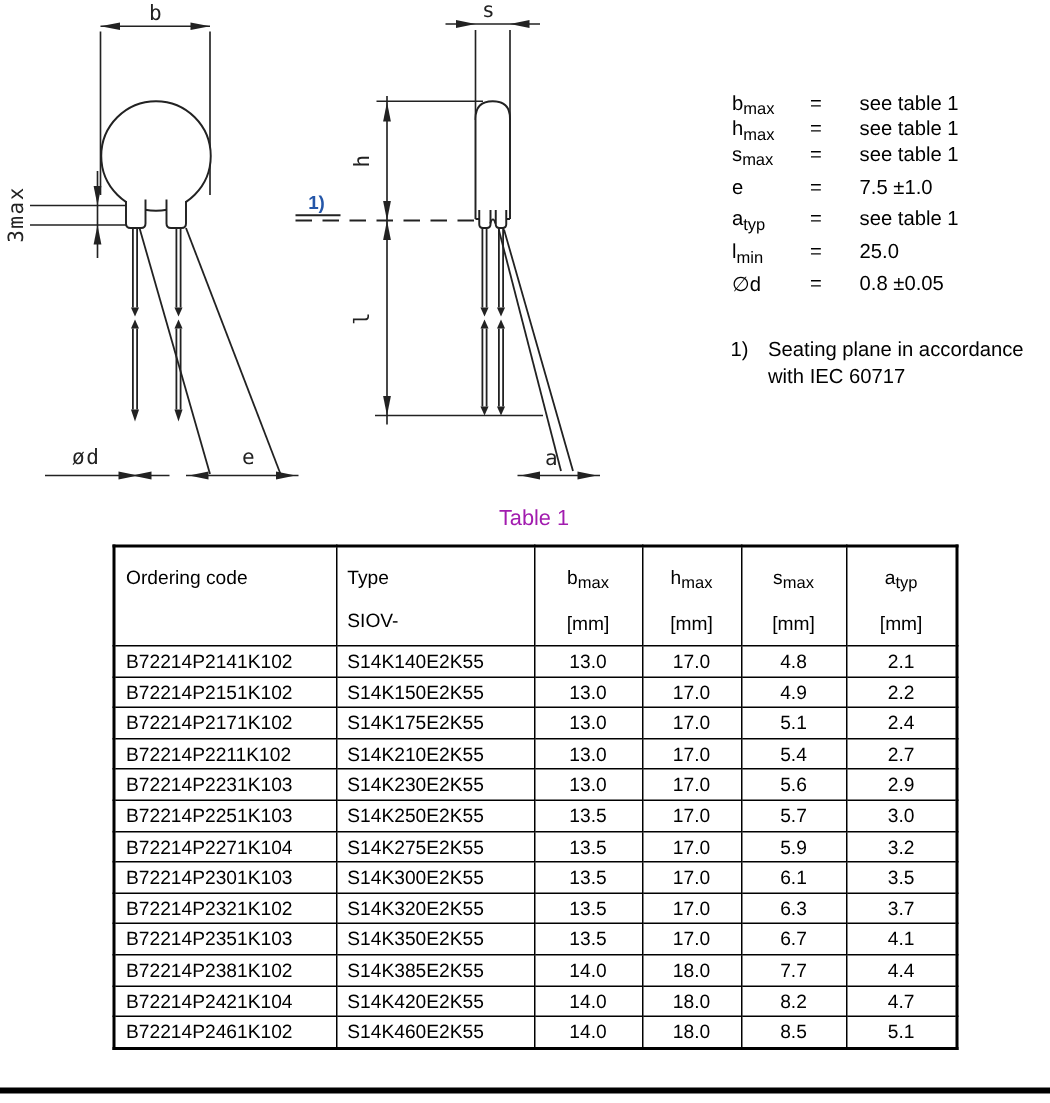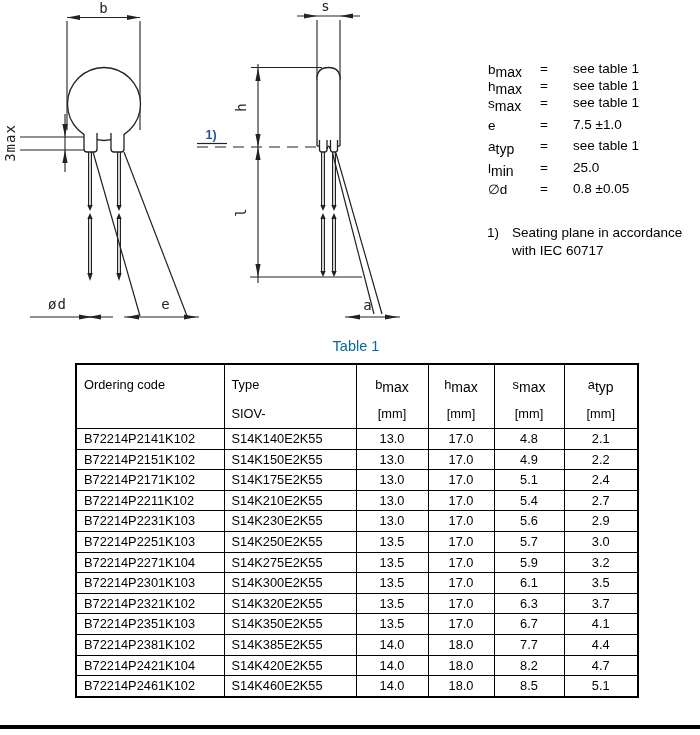--- a/index.html
+++ b/index.html
@@ -7,28 +7,28 @@
         font-family:"Liberation Sans",sans-serif;color:#111;}
   svg text{font-family:"DejaVu Sans Mono",monospace;fill:#222;}
   .tech{font-size:14px;letter-spacing:1px;}
   .ref-link{font-family:"Liberation Sans",sans-serif;font-size:12.5px;font-weight:bold;fill:#2456a8;}
   
   .legend{position:absolute;left:487px;top:0;width:212px;height:210px;font-size:13.5px;color:#000;}
   .lrow{position:absolute;left:0;width:212px;height:18px;}
   .lsym{position:absolute;left:1px;}
   .leq{position:absolute;left:53px;}
   .lval{position:absolute;left:86px;white-space:nowrap;}
-  sub{font-size:14px;vertical-align:baseline;position:relative;top:3px;}
+  sub{font-size:11px;vertical-align:baseline;position:relative;top:3px;}
   
   .note{position:absolute;left:487px;top:224px;width:212px;font-size:13.5px;color:#000;line-height:18px;}
   .note .ref{position:absolute;left:0;top:0;}
   .note .ntext{margin-left:25px;}
   
   .tbl-title{position:absolute;left:75px;top:338px;width:562px;text-align:center;
-             font-size:14.5px;color:#0369a1;}
+             font-size:14.5px;color:#a21caf;}
   table.spec{position:absolute;left:75px;top:363px;width:562px;border-collapse:collapse;
              border:2.5px solid #000;table-layout:fixed;font-size:12.8px;color:#000;}
   table.spec th,table.spec td{border:1.5px solid #000;overflow:hidden;white-space:nowrap;}
   table.spec th{font-weight:normal;vertical-align:top;padding:5px 0 0 0;height:52px;line-height:29px;}
   table.spec th.tl{text-align:left;padding-left:7px;}
   table.spec td{height:19.6px;line-height:19.6px;padding:0;}
   td.tl{text-align:left;padding-left:7px !important;}
   td.tc,th.tc{text-align:center;}
   .bottom-rule{position:absolute;left:0;top:725px;width:700px;height:4px;background:#000;}
 </style>

